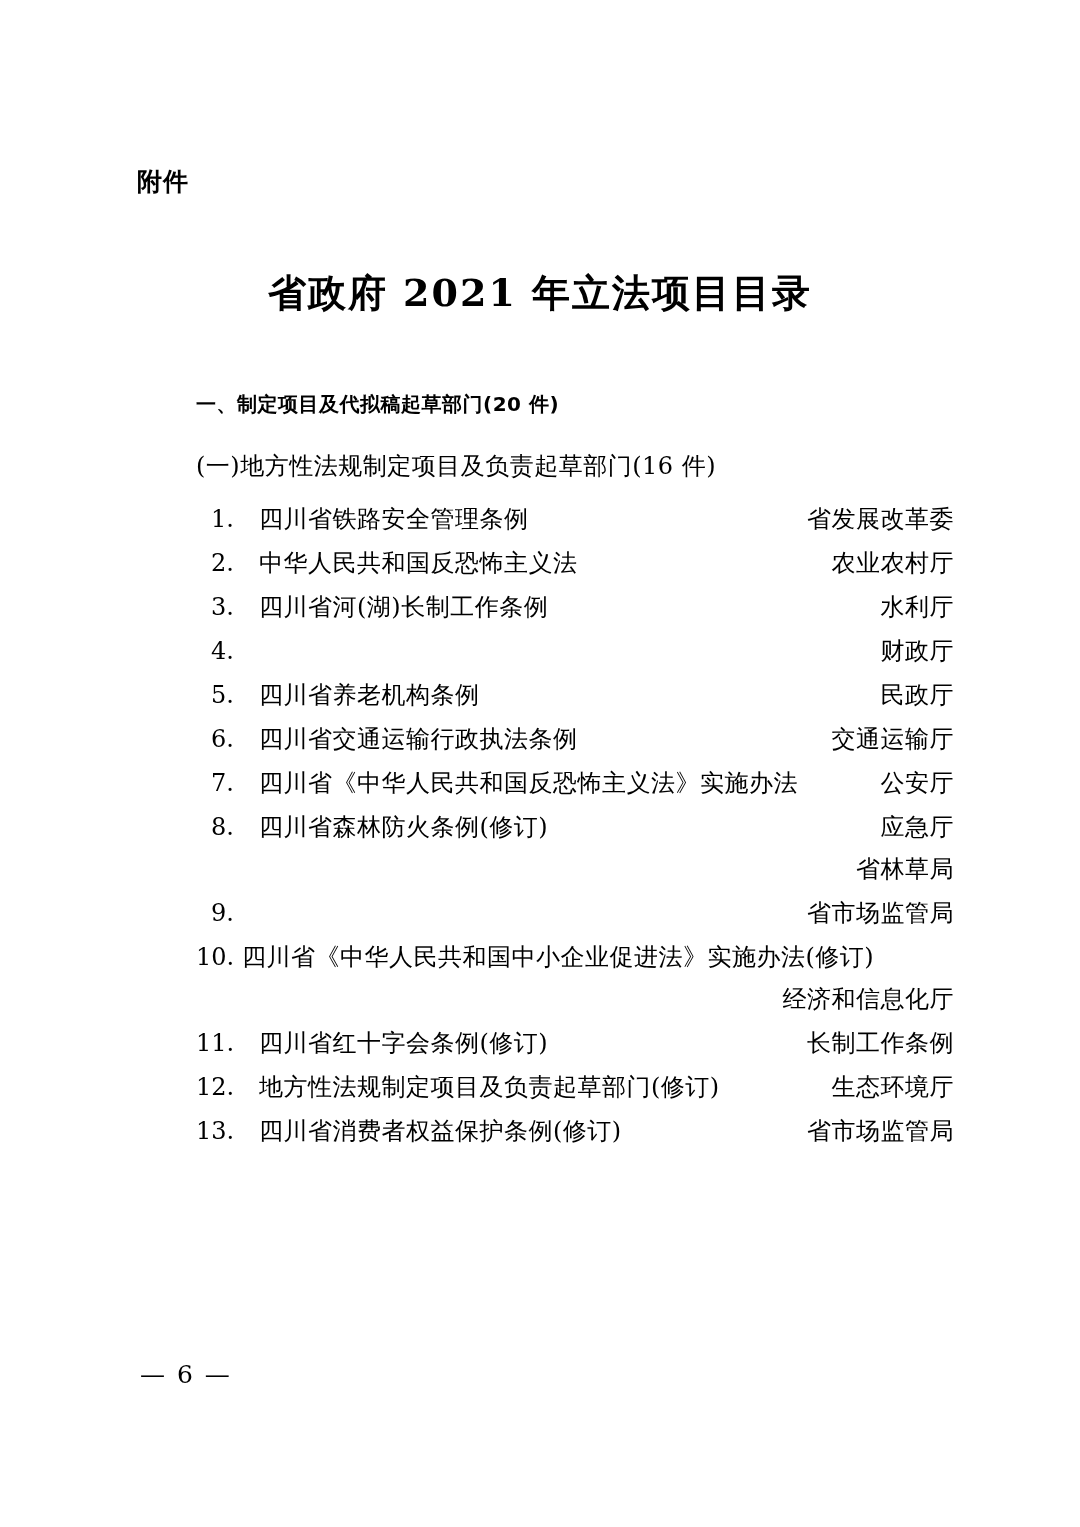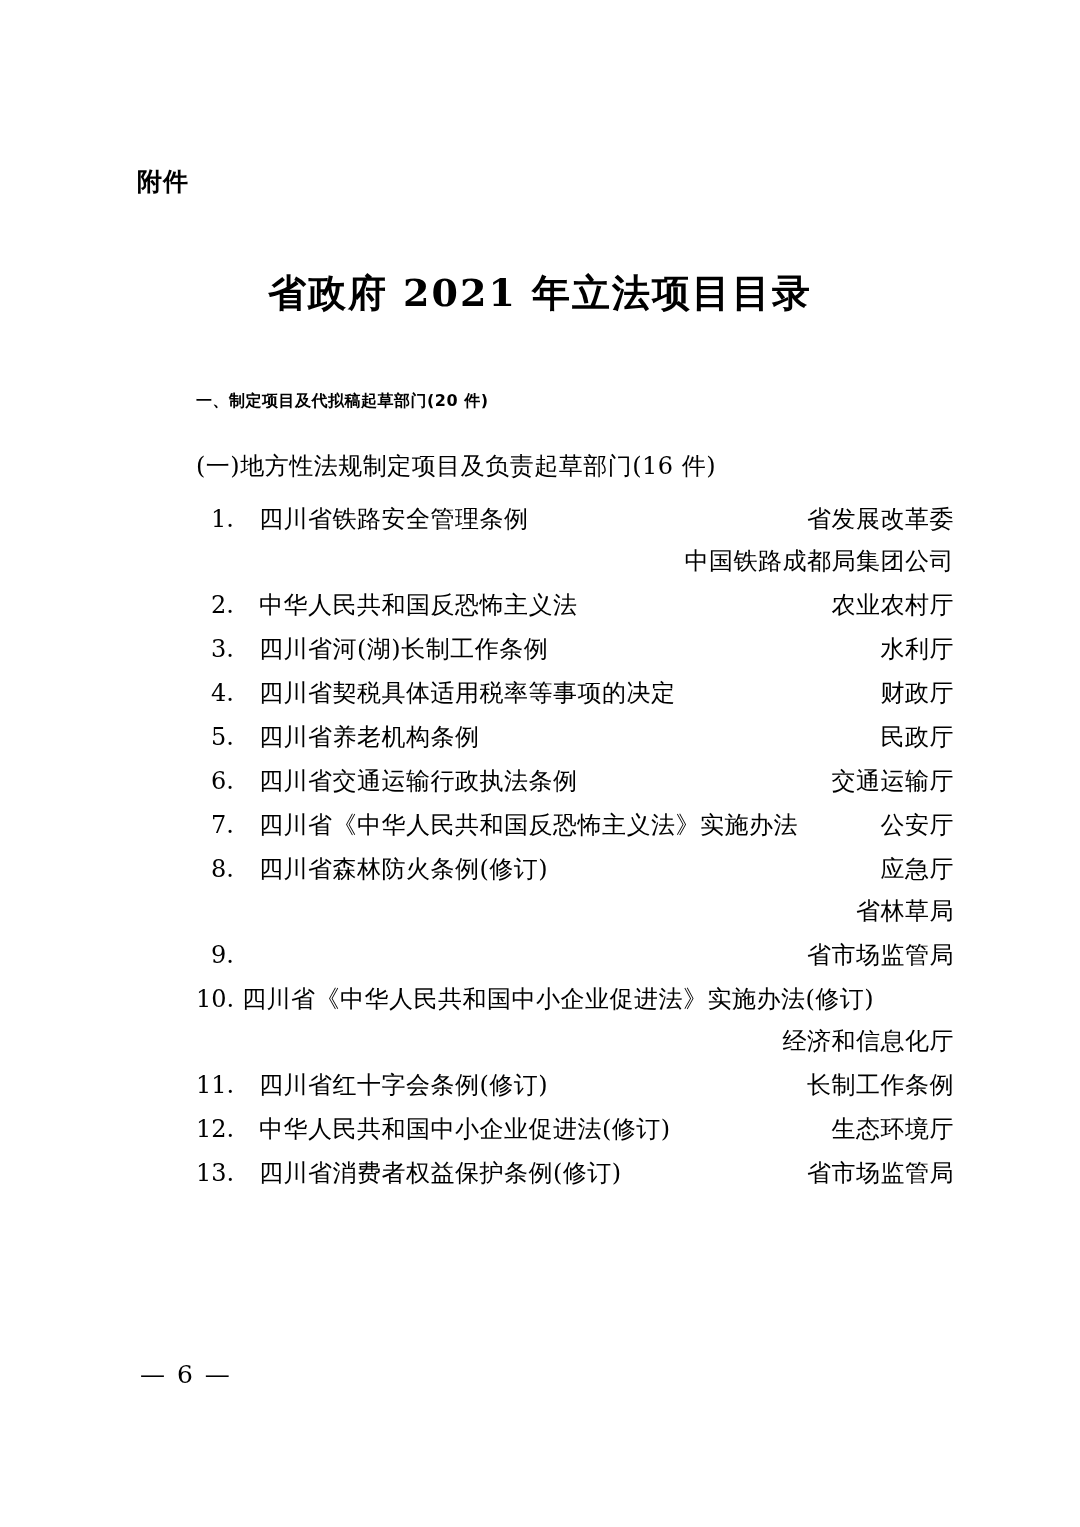--- a/index.html
+++ b/index.html
@@ -39,21 +39,21 @@
     text-align: center;
     font-size: 38px;
     font-weight: bold;
     letter-spacing: 2px;
     font-family: "DejaVu Serif", "Liberation Serif", serif;
   }
   .section-heading {
     position: absolute;
     left: 196px;
     top: 391px;
-    font-size: 16px;
+    font-size: 20px;
     font-weight: bold;
     letter-spacing: 0.5px;
     font-family: "DejaVu Sans", "Liberation Sans", sans-serif;
   }
   .subsection-heading {
     position: absolute;
     left: 196px;
     top: 450px;
     font-size: 24px;
     letter-spacing: 0.5px;
@@ -134,23 +134,20 @@
   <div class="subsection-heading">(一)地方性法规制定项目及负责起草部门(16 件)</div>
 
   <div class="list">
 
     <div class="item">
       <div class="item-line">
         <span class="item-num">1.</span>
         <span class="item-title">四川省铁路安全管理条例</span>
         <span class="item-dept">省发展改革委</span>
       </div>
-      <div class="item-dept-second">
-        <span class="item-dept">中国铁路成都局集团公司</span>
-      </div>
     </div>
 
     <div class="item">
       <div class="item-line">
         <span class="item-num">2.</span>
         <span class="item-title">中华人民共和国反恐怖主义法</span>
         <span class="item-dept">农业农村厅</span>
       </div>
     </div>
 
@@ -158,21 +155,20 @@
       <div class="item-line">
         <span class="item-num">3.</span>
         <span class="item-title">四川省河(湖)长制工作条例</span>
         <span class="item-dept">水利厅</span>
       </div>
     </div>
 
     <div class="item">
       <div class="item-line">
         <span class="item-num">4.</span>
-        <span class="item-title">四川省契税具体适用税率等事项的决定</span>
         <span class="item-dept">财政厅</span>
       </div>
     </div>
 
     <div class="item">
       <div class="item-line">
         <span class="item-num">5.</span>
         <span class="item-title">四川省养老机构条例</span>
         <span class="item-dept">民政厅</span>
       </div>
@@ -226,21 +222,21 @@
       <div class="item-line">
         <span class="item-num">11.</span>
         <span class="item-title">四川省红十字会条例(修订)</span>
         <span class="item-dept">长制工作条例</span>
       </div>
     </div>
 
     <div class="item">
       <div class="item-line">
         <span class="item-num">12.</span>
-        <span class="item-title">中华人民共和国中小企业促进法(修订)</span>
+        <span class="item-title">地方性法规制定项目及负责起草部门(修订)</span>
         <span class="item-dept">生态环境厅</span>
       </div>
     </div>
 
     <div class="item">
       <div class="item-line">
         <span class="item-num">13.</span>
         <span class="item-title">四川省消费者权益保护条例(修订)</span>
         <span class="item-dept">省市场监管局</span>
       </div>

